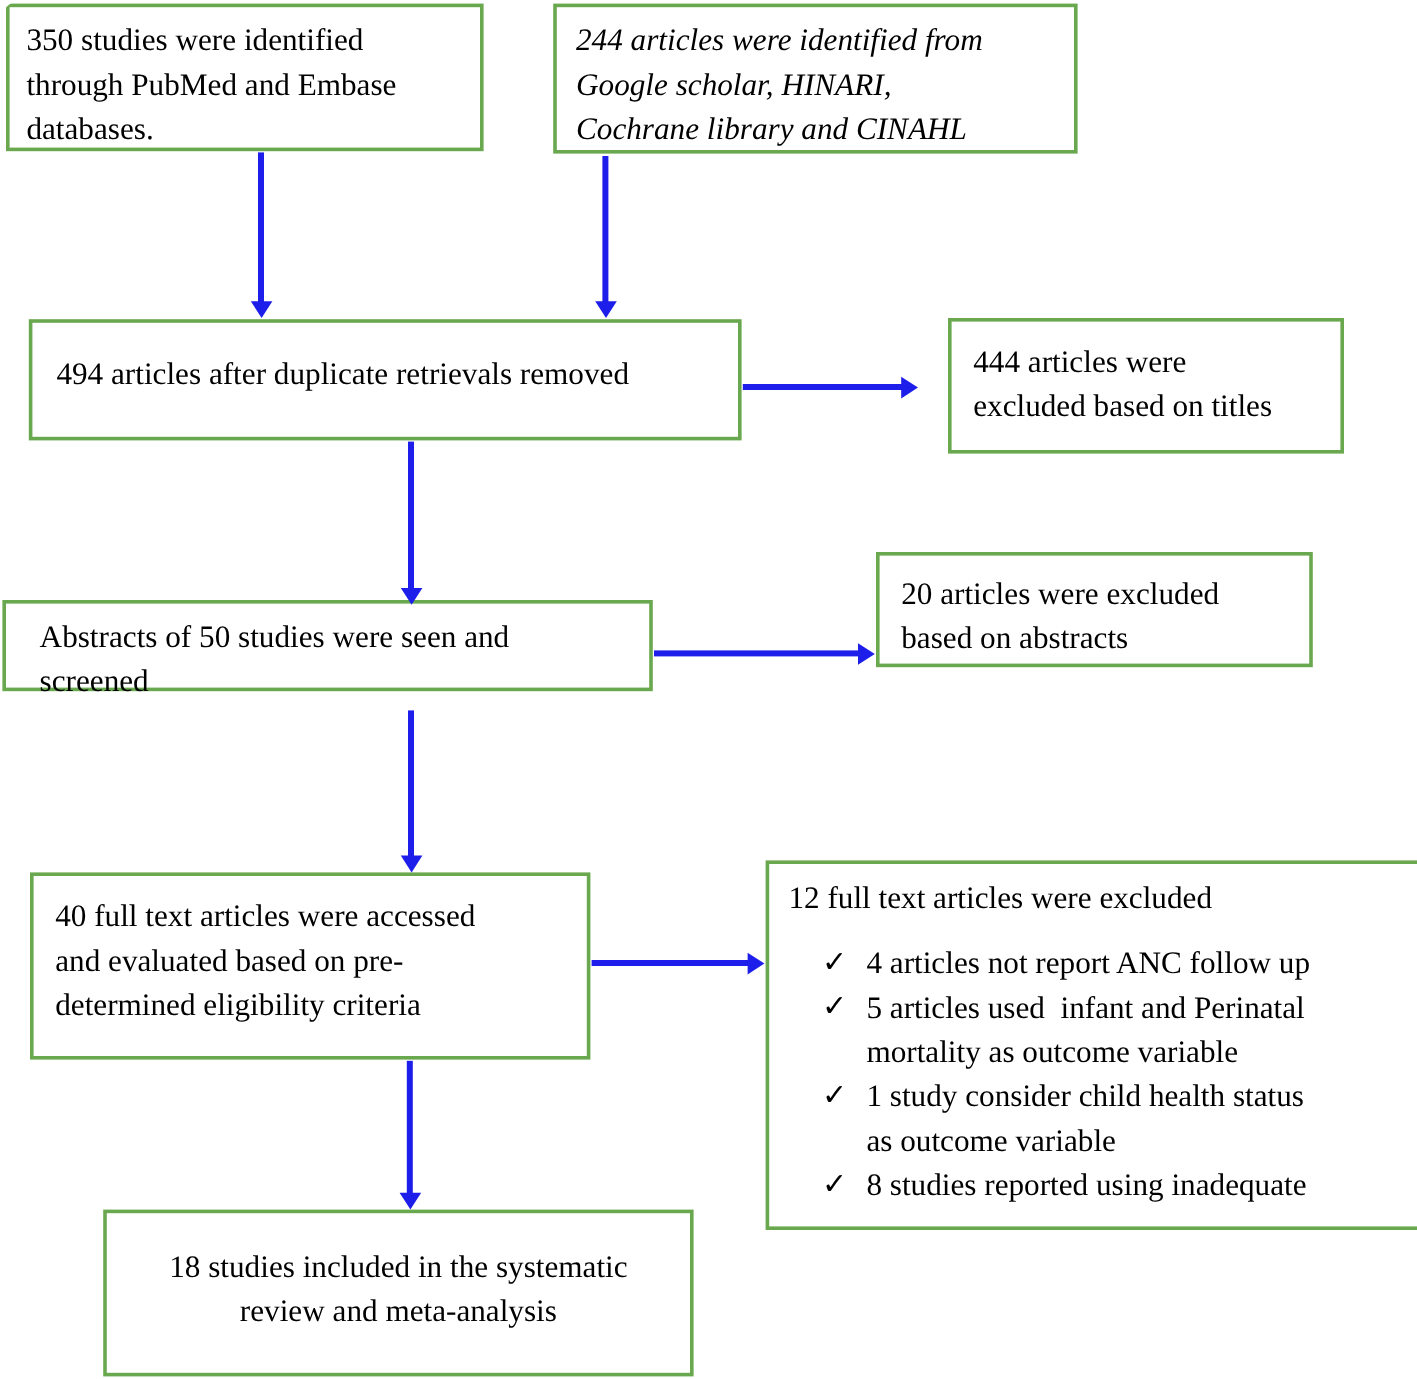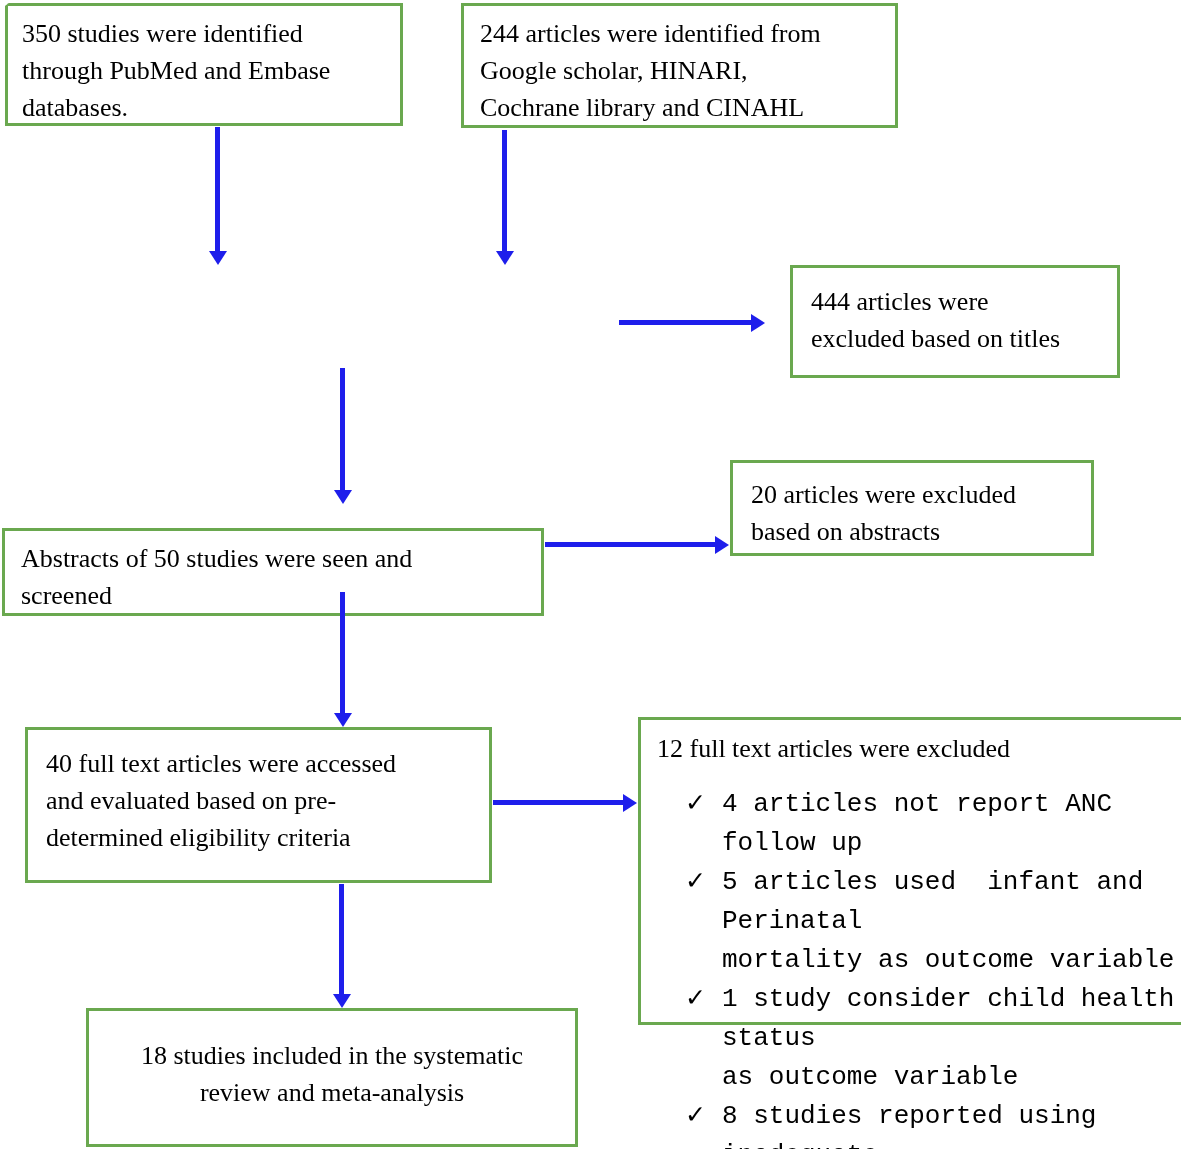--- a/index.html
+++ b/index.html
@@ -16,34 +16,34 @@
     background:#fff;
     border:3px solid var(--green);
     font-size:26px;
     line-height:37px;
     color:#000;
   }
   .box-text{white-space:pre-wrap;display:block;}
 
   
   #b-identified-databases  {left:5px;   top:3px;    width:398px; height:123px; padding:9px 14px;}
-  #b-identified-other      {left:461px; top:3px;    width:437px; height:125px; padding:9px 16px;}
+  #b-identified-other      {left:461px; top:3px;    width:437px; height:125px; padding:9px 16px;font-style:italic;}
   #b-after-duplicates      {left:24px;  top:266px;  width:594px; height:101px; padding:24px 20px;}
   #b-excluded-title        {left:766px; top:265px;  width:330px; height:113px; padding:15px 18px;margin-left:24px;}
-  #b-abstracts-screened    {left:2px;   top:528px;  width:542px; height:88px;  padding:9px 16px;}
+  #b-abstracts-screened    {left:2px;   top:500px;  width:542px; height:76px;  padding:9px 28px;}
   #b-excluded-abstract     {left:730px; top:460px;  width:364px; height:96px; padding:13px 18px;}
   #b-fulltext-evaluated    {left:25px;  top:727px;  width:467px; height:156px; padding:15px 18px;}
   #b-fulltext-excluded     {left:638px; top:717px;  width:594px; height:308px; padding:10px 16px;}
   #b-included              {left:86px;  top:1008px; width:492px; height:139px; padding:26px 20px;text-align:center;}
 
   
   .reasons{margin-top:17px;}
   .reason{position:relative;padding-left:65px;}
   .check{position:absolute;left:28px;top:0;font-size:25px;}
-  .rtext{white-space:pre-wrap;font-family:Liberation Mono, monospace;}
+  .rtext{white-space:pre-wrap;}
 
   
   .arrow-v{position:absolute;width:5px;background:var(--blue);}
   .arrow-v::after{
     content:"";position:absolute;left:50%;transform:translateX(-50%);
     bottom:-13px;width:0;height:0;
     border-left:9px solid transparent;border-right:9px solid transparent;
     border-top:14px solid var(--blue);
   }
   .arrow-h{position:absolute;height:5px;background:var(--blue);}
@@ -73,20 +73,23 @@
 through PubMed and Embase
 databases.</span>
     </div>
 
   <div class="box" id="b-identified-other">
       <span class="box-text">244 articles were identified from
 Google scholar, HINARI,
 Cochrane library and CINAHL</span>
     </div>
 
+  <div class="box" id="b-after-duplicates">
+      <span class="box-text">494 articles after duplicate retrievals removed</span>
+    </div>
 
   <div class="box" id="b-excluded-title">
       <span class="box-text">444 articles were
 excluded based on titles</span>
     </div>
 
   <div class="box" id="b-abstracts-screened">
       <span class="box-text">Abstracts of 50 studies were seen and
 screened</span>
     </div>

